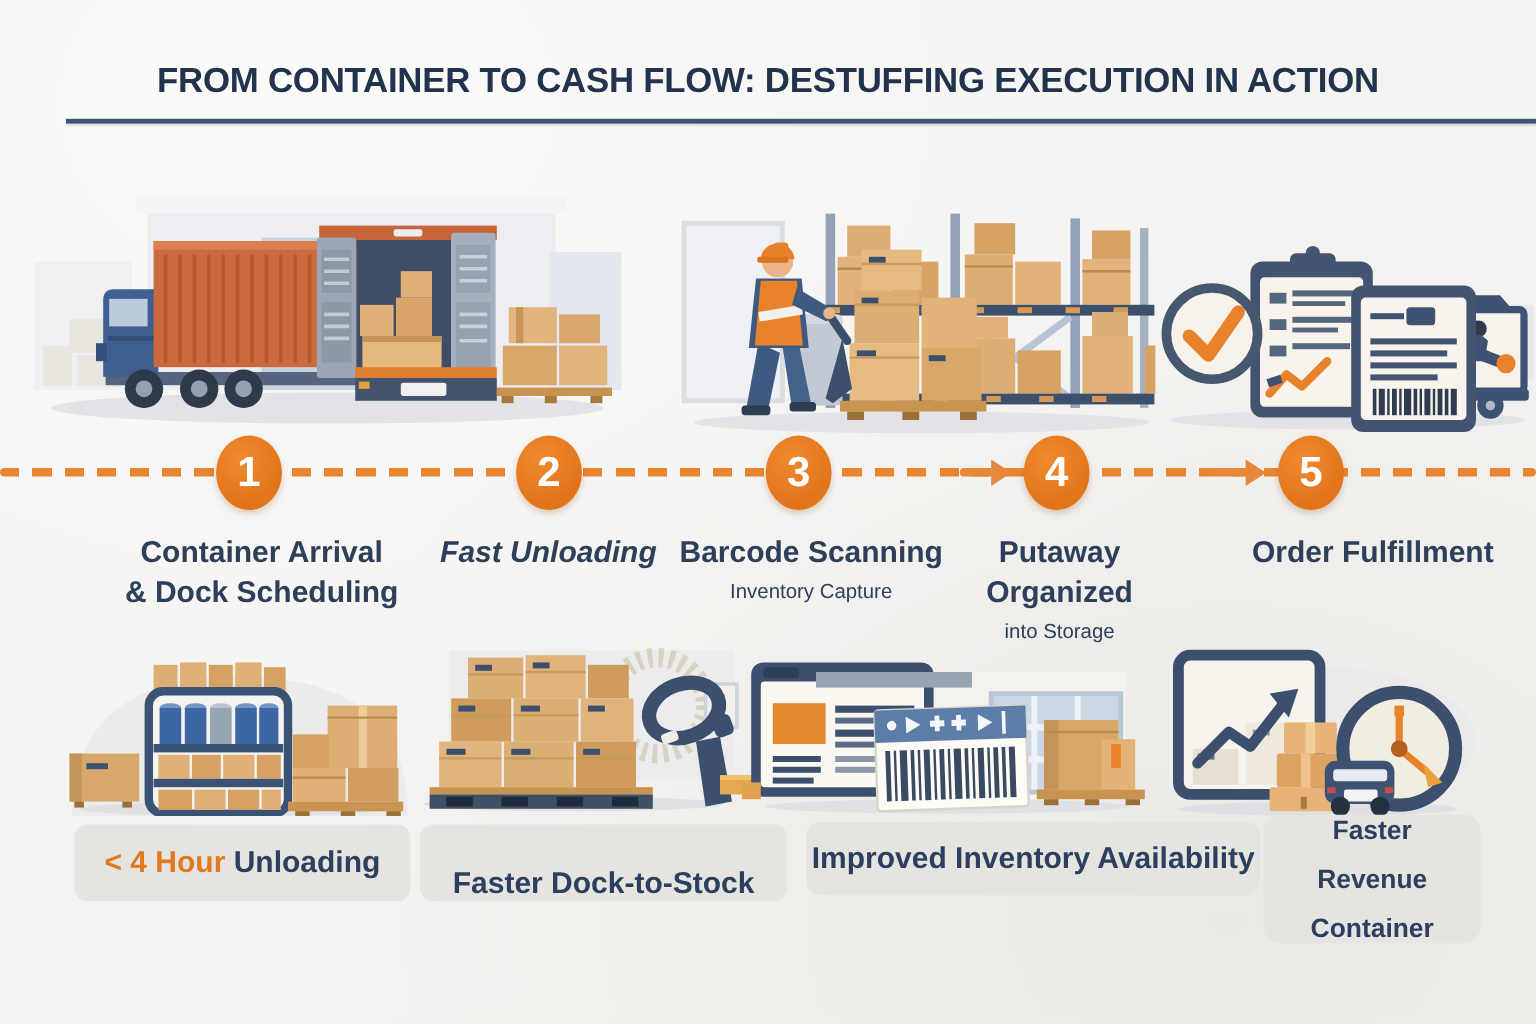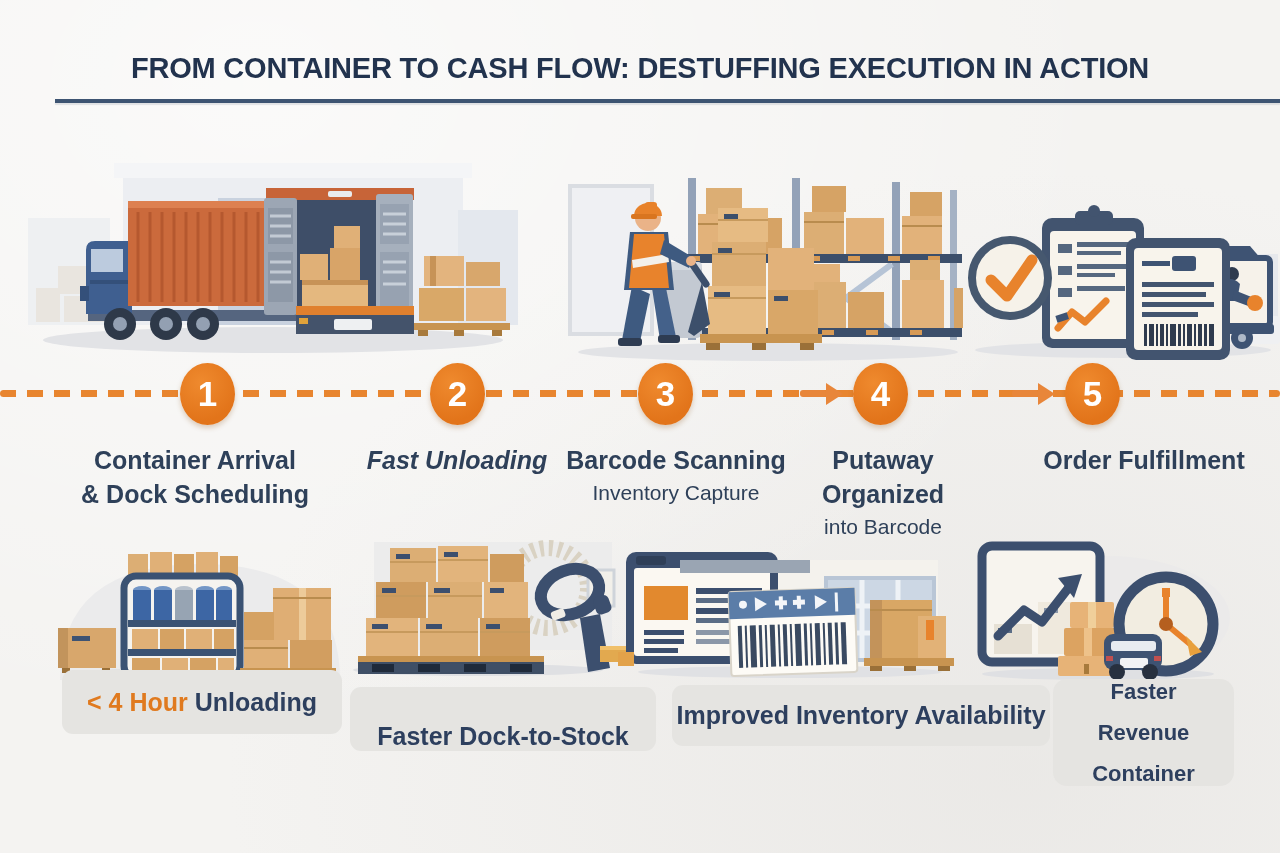--- a/index.html
+++ b/index.html
@@ -42,21 +42,21 @@
   .arrow-head {
     width:0; height:0;
     border-top:11px solid transparent; border-bottom:11px solid transparent;
     border-left:17px solid #e8863a;
   }
   .arrow-stem { height:7px; background:#e8863a; border-radius:3px; }
 
   
   .step-label { text-align:center; color:#2e4059; }
   .step-label .main { font-size:25px; font-weight:600; line-height:34px; }
-  .step-label .sub  { font-size:21px; font-weight:500; line-height:31px; }
+  .step-label .sub  { font-size:17px; font-weight:500; line-height:31px; }
 
   
   .badge {
     background:#e5e4e1; border-radius:11px;
     display:flex; align-items:center; justify-content:center;
     color:#2d3f5e; font-size:25px; font-weight:600; text-align:center;
   }
   .badge .hl { color:#e07a1f; }
   .badge.multi { flex-direction:column; font-size:22px; line-height:28px; border-radius:14px;gap:13px; }
 
@@ -362,35 +362,35 @@
   <div class="abs step-circle" style="left:638px; top:363px;">
     <span>3</span>
   </div>
   <div class="abs step-circle" style="left:853px; top:363px;">
     <span>4</span>
   </div>
   <div class="abs step-circle" style="left:1065px; top:363px;">
     <span>5</span>
   </div>
 
-  <div class="abs step-label" style="left:45px; top:443px; width:300px;">
+  <div class="abs step-label" style="left:68px; top:443px; width:300px;">
     <div class="main">Container Arrival</div>
     <div class="main">&amp; Dock Scheduling</div>
   </div>
   <div class="abs step-label" style="left:312px; top:443px; width:290px;font-style:italic;">
     <div class="main">Fast Unloading</div>
   </div>
   <div class="abs step-label" style="left:546px; top:443px; width:260px;">
     <div class="main">Barcode Scanning</div>
     <div class="sub">Inventory Capture</div>
   </div>
   <div class="abs step-label" style="left:793px; top:443px; width:180px;">
     <div class="main">Putaway</div>
     <div class="main">Organized</div>
-    <div class="sub">into Barcode</div>
+    <div class="sub">into Storage</div>
   </div>
   <div class="abs step-label" style="left:1024px; top:443px; width:240px;">
     <div class="main">Order Fulfillment</div>
   </div>
 
   <svg class="abs" style="left:48px; top:528px;" width="292" height="152" viewBox="0 0 292 152">
     <path d="M12 152 Q12 36 152 36 Q292 36 292 152 Z" fill="#ebebec"></path>
     <ellipse cx="150" cy="146" rx="132" ry="6" fill="#dfe0e2"></ellipse>
 
     <rect x="10" y="100" width="58" height="40" fill="#d8a76c"></rect>
@@ -631,21 +631,21 @@
       <rect x="136" y="96" width="58" height="36" rx="9" fill="#3e5373"></rect>
       <rect x="143" y="103" width="45" height="10" rx="3" fill="#e8ecf1"></rect>
       <rect x="152" y="120" width="28" height="10" rx="2" fill="#f2f3f5"></rect>
       <rect x="138" y="118" width="7" height="5" fill="#c05050"></rect>
         <rect x="186" y="118" width="7" height="5" fill="#c05050"></rect>
       <circle cx="149" cy="134" r="8" fill="#27303f"></circle>
         <circle cx="182" cy="134" r="8" fill="#27303f"></circle>
     </g>
   </svg>
 
-  <div class="abs badge" style="left:62px; top:670px; width:280px; height:64px;">
+  <div class="abs badge" style="left:62px; top:687px; width:280px; height:64px;">
     <span><span class="hl">&lt; 4 Hour</span><span> Unloading</span></span>
   </div>
   <div class="abs badge" style="left:350px; top:687px; width:306px; height:64px;align-items:flex-end;">
     <span>Faster Dock-to-Stock</span>
   </div>
   <div class="abs badge" style="left:672px; top:685px; width:378px; height:61px;">
     <span>Improved Inventory Availability</span>
   </div>
   <div class="abs badge multi" style="left:1053px; top:679px; width:181px; height:107px;">
     <span>Faster</span>

